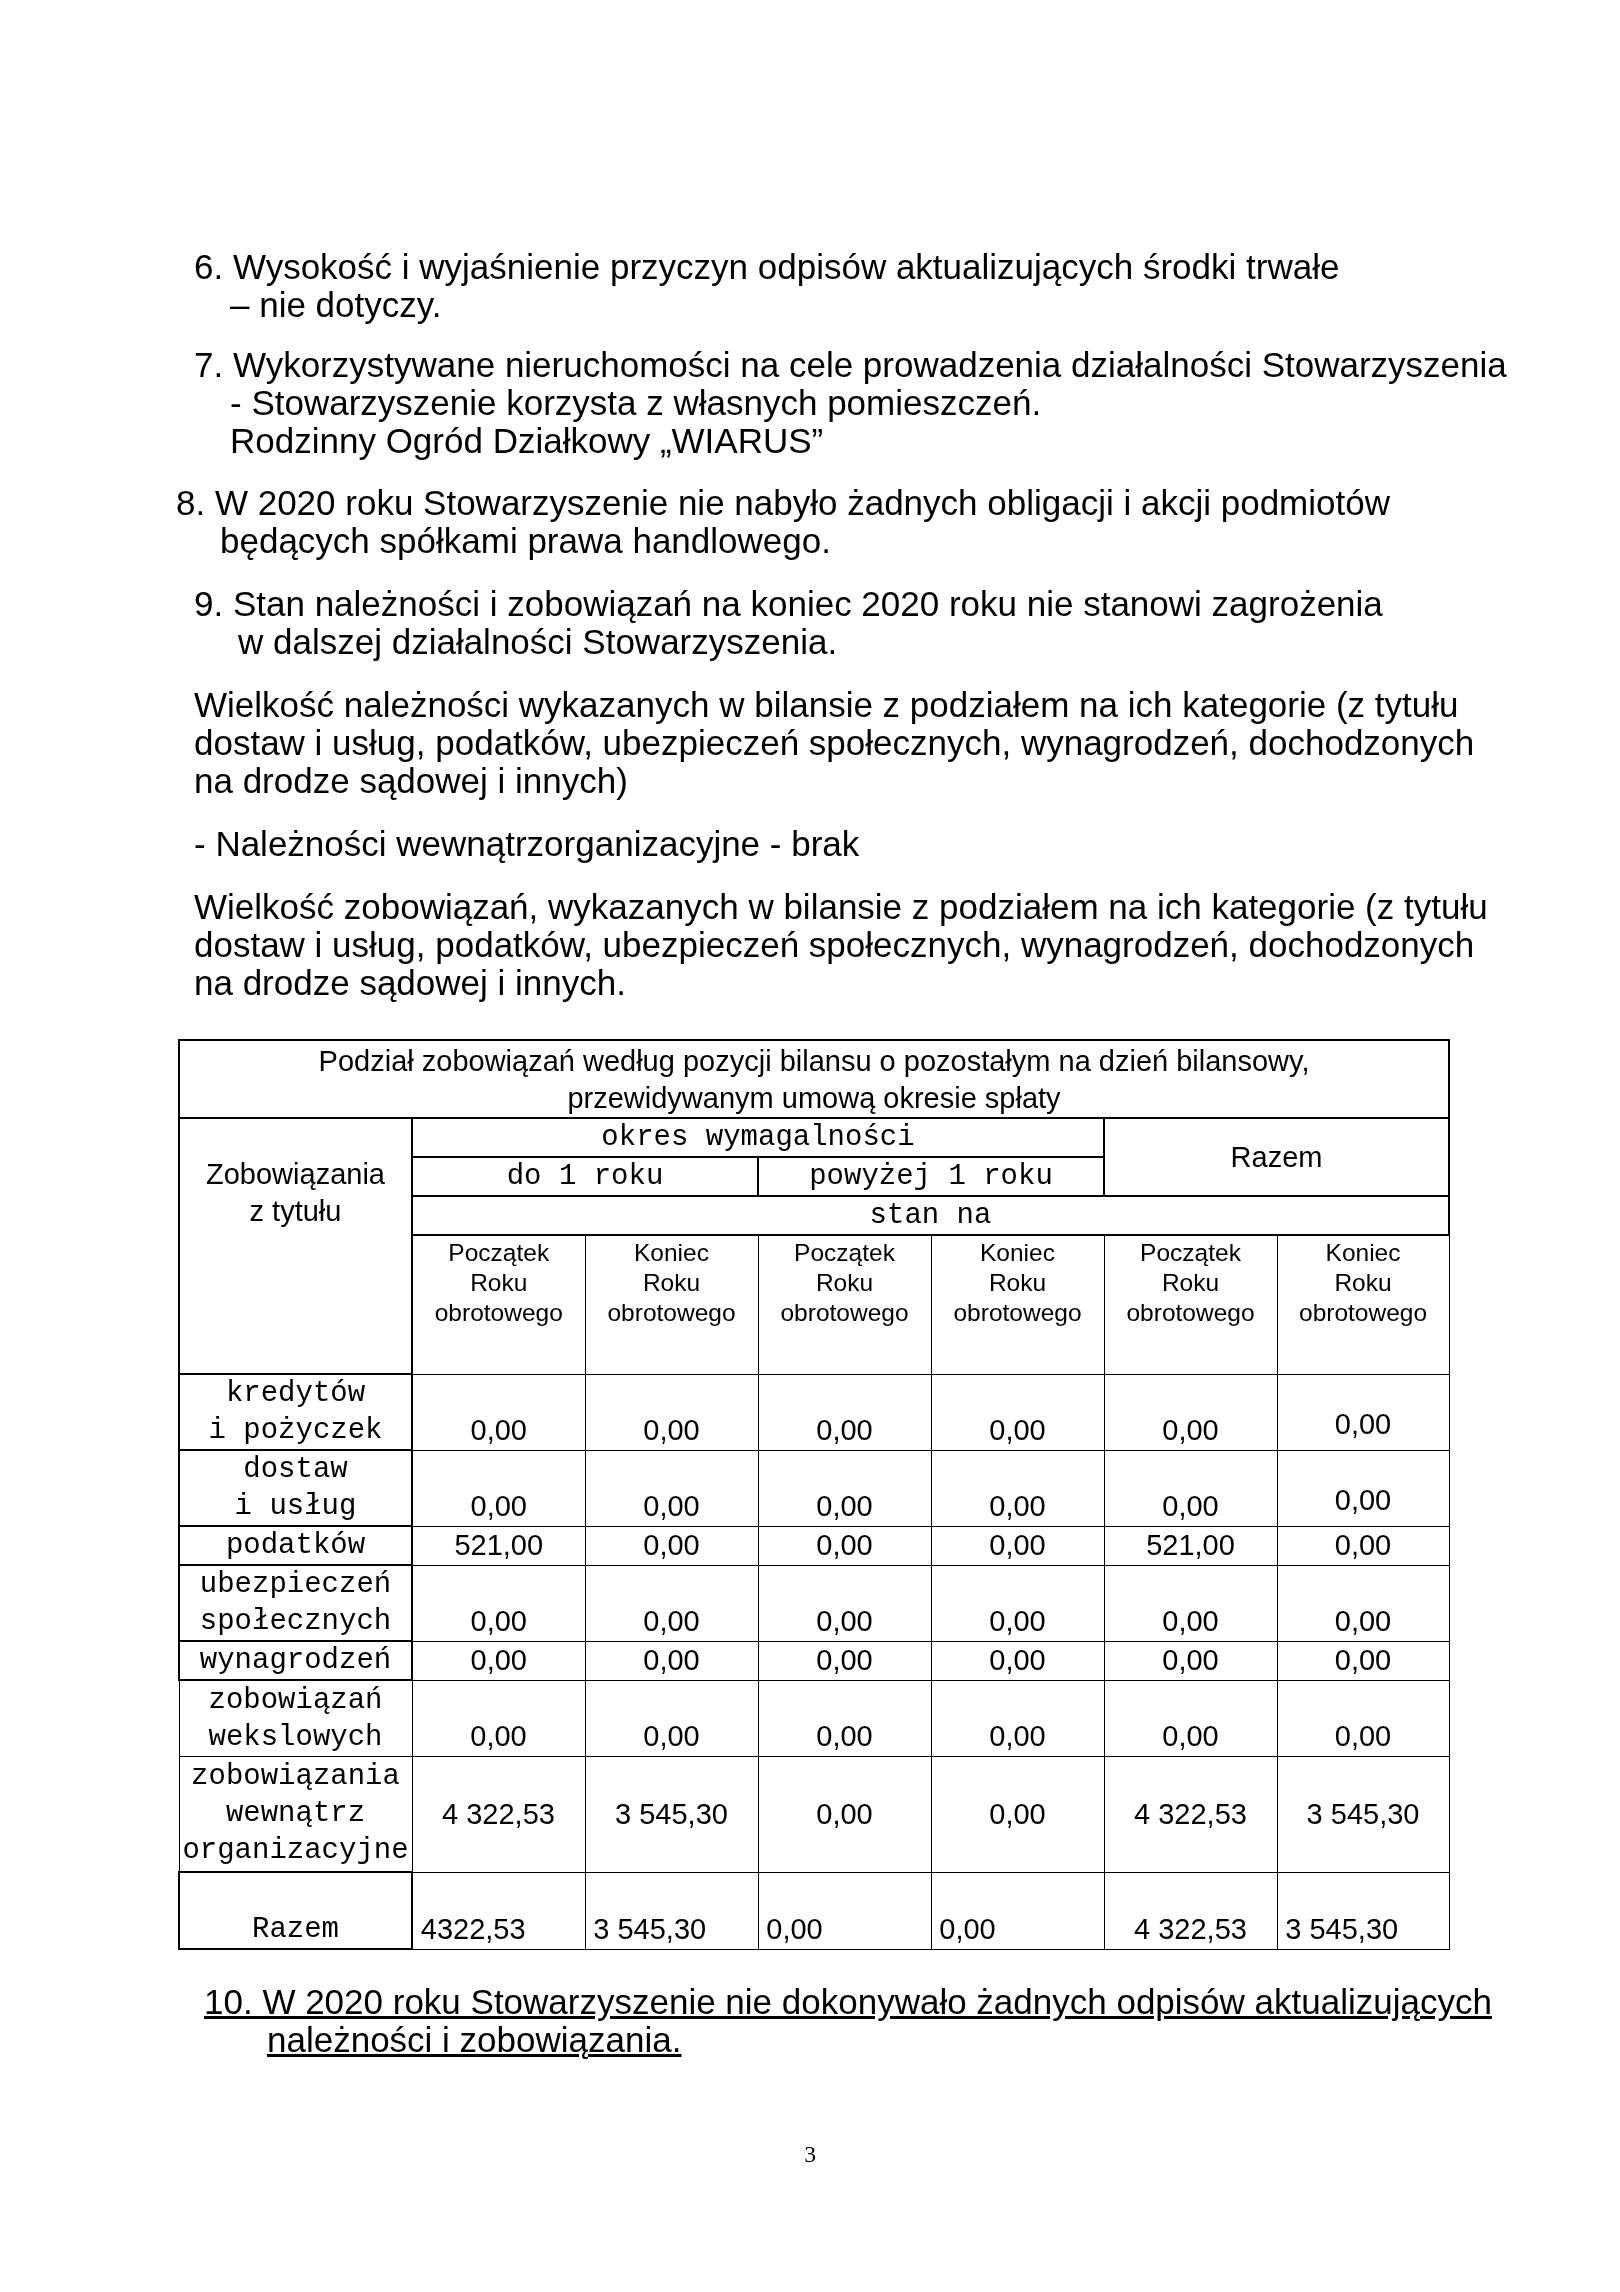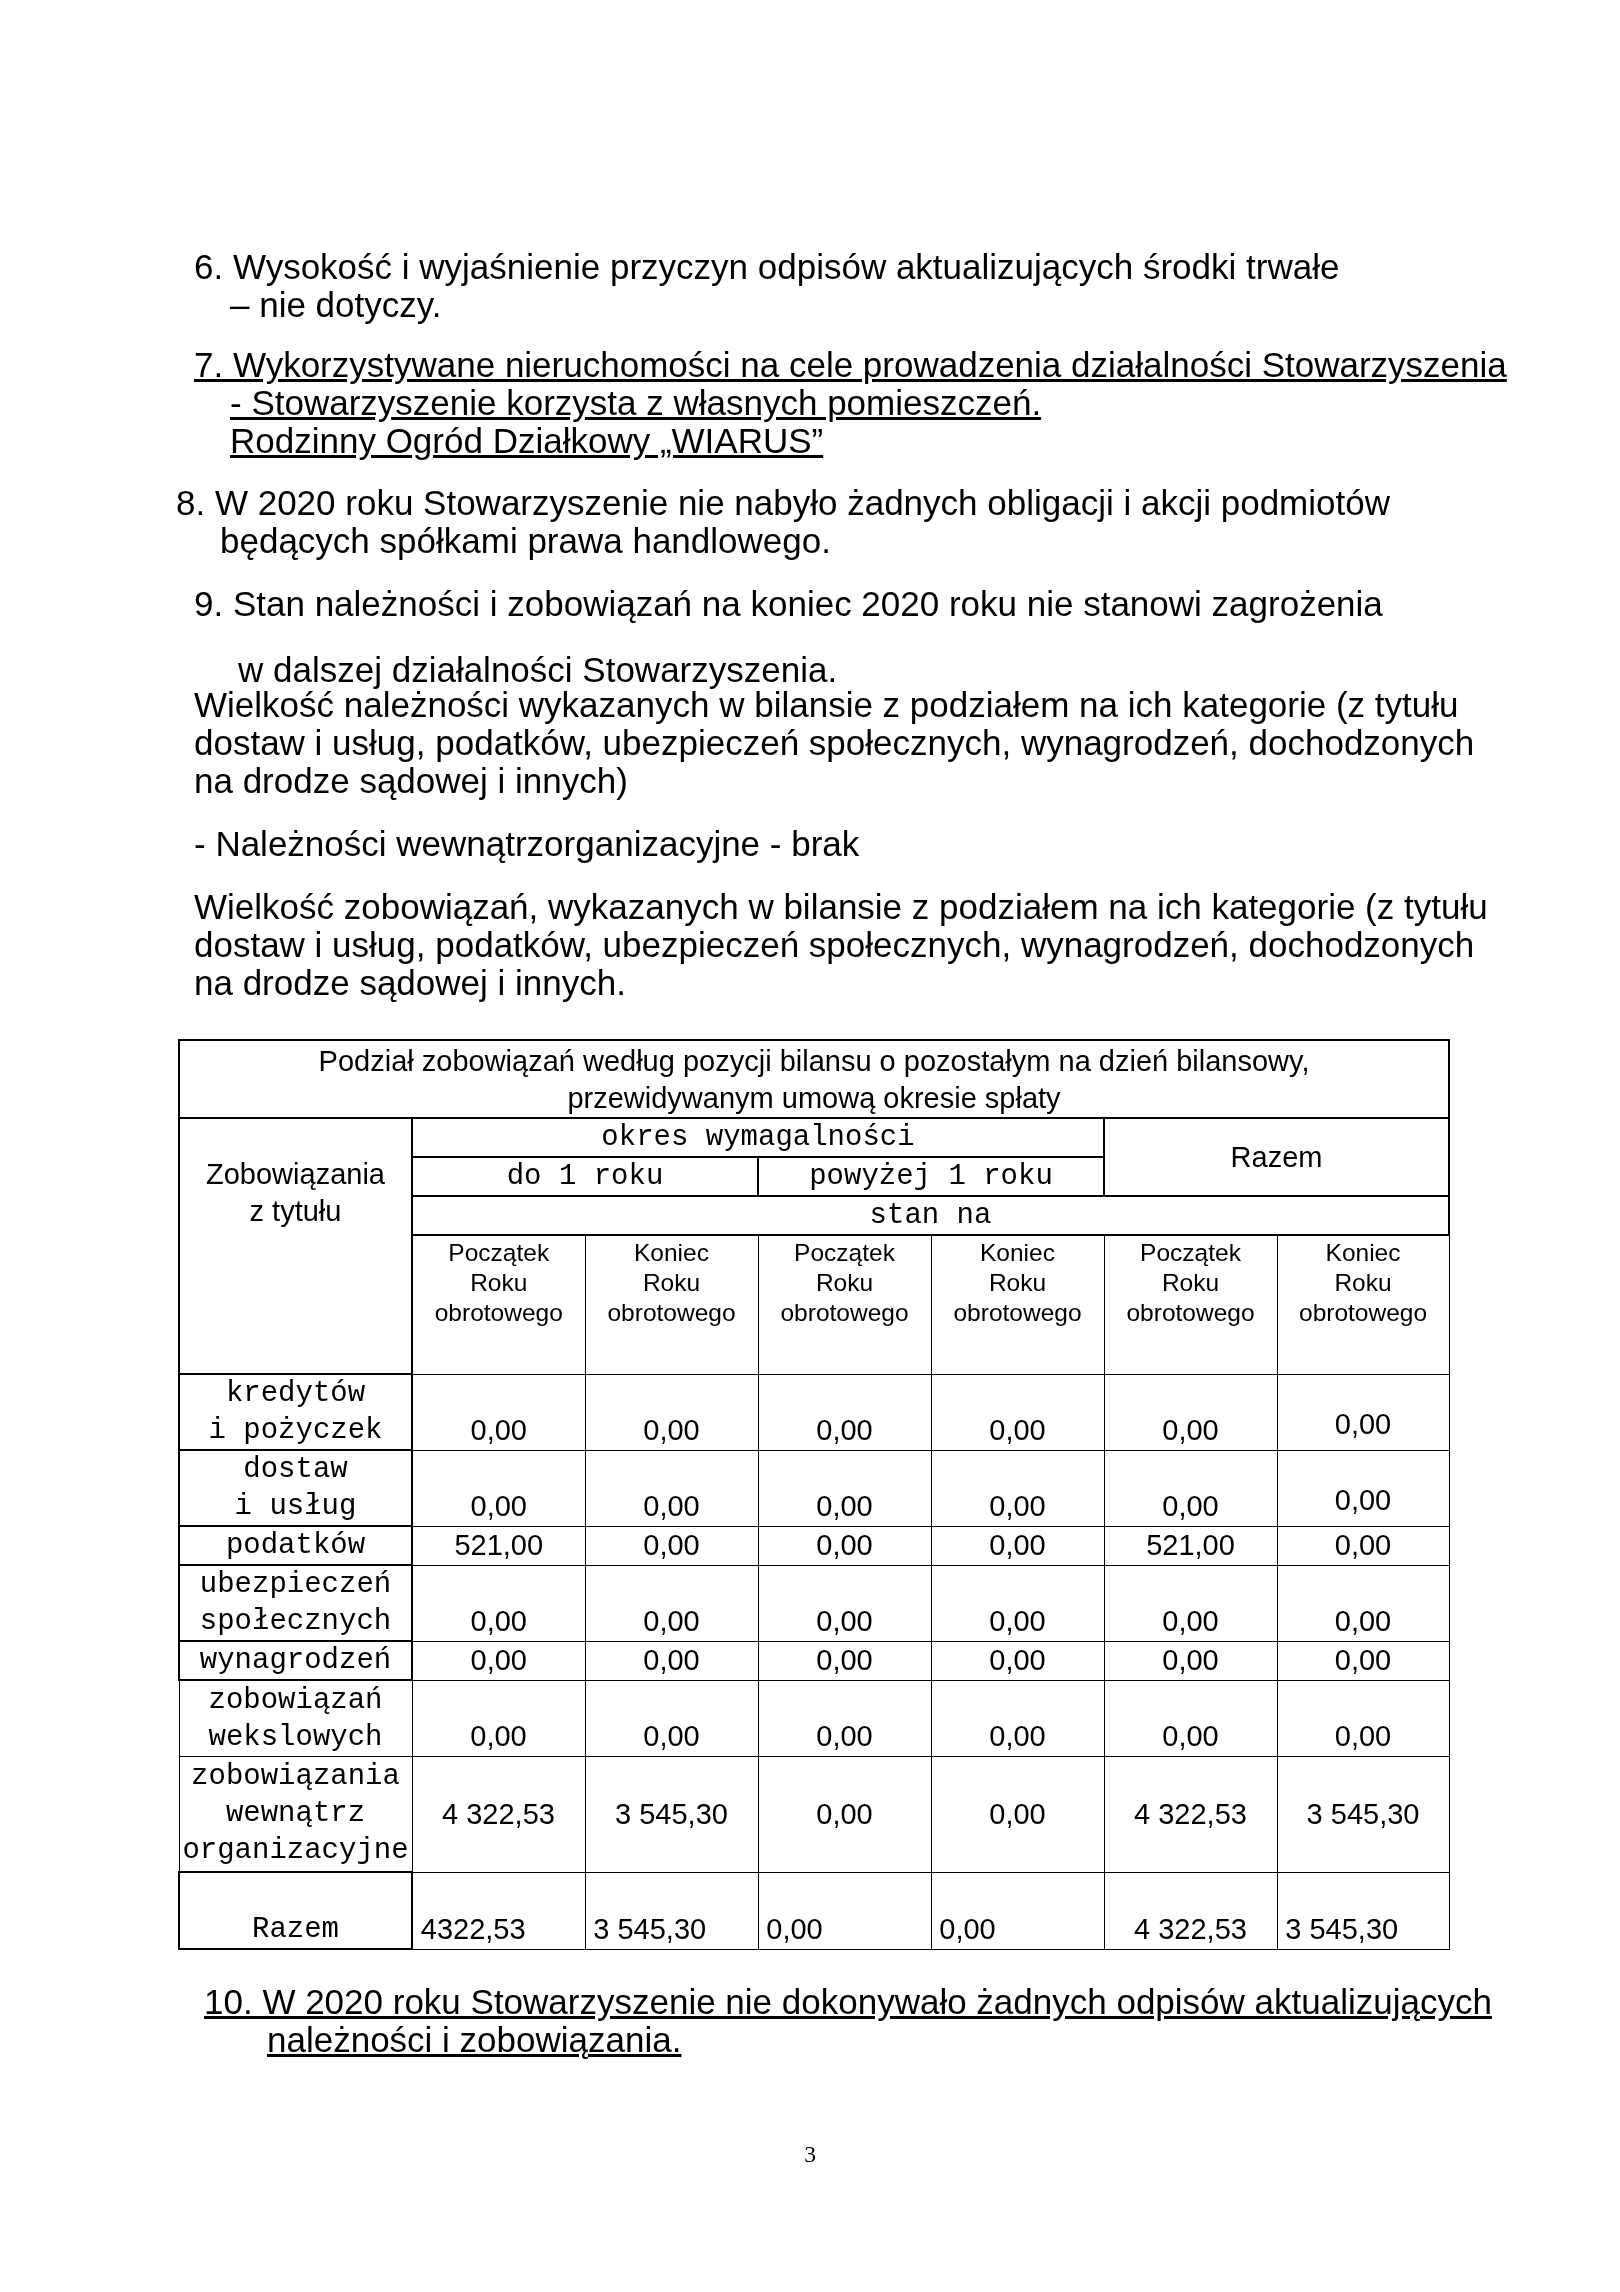--- a/index.html
+++ b/index.html
@@ -27,34 +27,34 @@
   .page-num { position: absolute; top: 2141px; left: 0; width: 1620px; text-align: center; font-size: 23.5px; font-family: "Liberation Serif", serif; }
 </style>
 </head>
 <body>
 
 <div class="p" style="left:194px; top:248px;">
   <div>6. Wysokość i wyjaśnienie przyczyn odpisów aktualizujących środki trwałe</div>
   <div style="padding-left:36px;">– nie dotyczy.</div>
 </div>
 
-<div class="p" style="left:194px; top:346px;text-decoration:underline;">
+<div class="p" style="left:194px; top:346px;">
   <div>7. Wykorzystywane nieruchomości na cele prowadzenia działalności Stowarzyszenia</div>
   <div style="padding-left:36px;">- Stowarzyszenie korzysta z własnych pomieszczeń.</div>
   <div style="padding-left:36px;">Rodzinny Ogród Działkowy „WIARUS”</div>
 </div>
 
 <div class="p" style="left:176px; top:484px;">
   <div>8. W 2020 roku Stowarzyszenie nie nabyło żadnych obligacji i akcji podmiotów</div>
   <div style="padding-left:44px;">będących spółkami prawa handlowego.</div>
 </div>
 
 <div class="p" style="left:194px; top:585px;">
   <div>9. Stan należności i zobowiązań na koniec 2020 roku nie stanowi zagrożenia</div>
-  <div style="padding-left:44px;margin-top:28px;">w dalszej działalności Stowarzyszenia.</div>
+  <div style="padding-left:44px;">w dalszej działalności Stowarzyszenia.</div>
 </div>
 
 <div class="p" style="left:194px; top:686px;">
   <div>Wielkość należności wykazanych w bilansie z podziałem na ich kategorie (z tytułu</div>
   <div>dostaw i usług, podatków, ubezpieczeń społecznych, wynagrodzeń, dochodzonych</div>
   <div>na drodze sądowej i innych)</div>
 </div>
 
 <div class="p" style="left:194px; top:825px;">- Należności wewnątrzorganizacyjne - brak</div>
 

